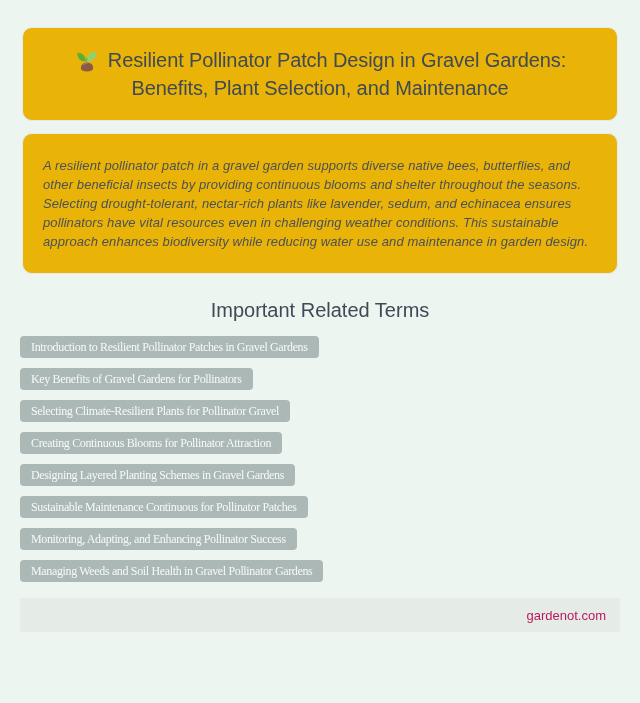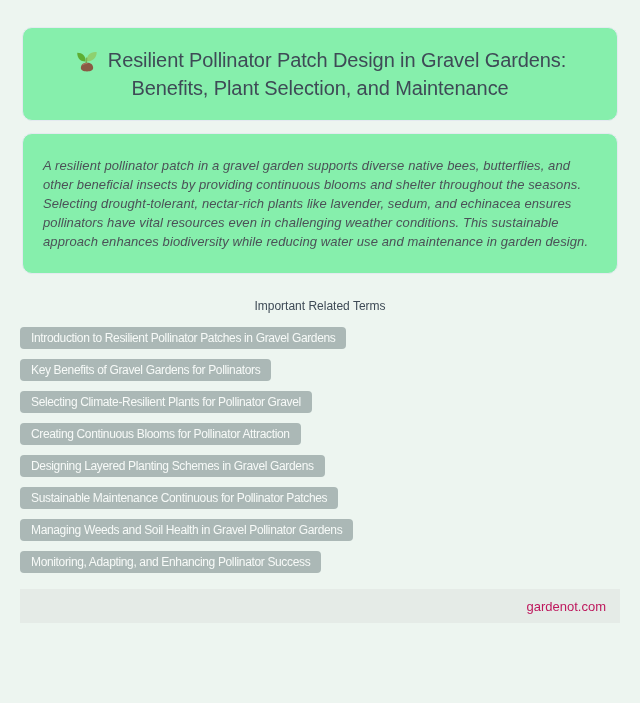--- a/index.html
+++ b/index.html
@@ -8,21 +8,21 @@
   }
   body {
     width: 640px;
     height: 703px;
     background: var(--page-bg, #edf5f0);
     font-family: "Liberation Sans", sans-serif;
     overflow: hidden;
     box-sizing: border-box;
   }
   .card {
-    background: #86efac;
+    background: #eab308;
     border: 1px solid #e4eaf0;
     border-radius: 10px;
     margin: 0 22px;
     box-sizing: border-box;
   }
   .header-card {
     margin-top: 27px;
     padding: 18px 24px;
   }
   .page-title {
@@ -49,34 +49,35 @@
   .summary-text {
     margin: 0;
     font-size: 13px;
     line-height: 19px;
     color: #4b5157;
     letter-spacing: 0.1px;
     font-style: italic;
   }
   .terms-heading {
     margin: 25px 0 14px;
-    font-size: 12px;
+    font-size: 20px;
     font-weight: 400;
     color: #3e4a56;
     text-align: center;
   }
   .tags {
     margin: 0 20px;
     display: flex;
     flex-direction: column;
     gap: 10px;
   }
   .tag-row {
     display: flex;
     gap: 10px;
+    font-family: Liberation Serif, serif;
   }
   .tag {
     display: inline-block;
     background: var(--tag-bg, #abb8b6);
     color: var(--tag-fg, #f7faf8);
     font-size: 12px;
     letter-spacing: -0.35px;
     line-height: 14px;
     padding: 4px 11px;
     border-radius: 4px;
@@ -130,22 +131,22 @@
     <div class="tag-row">
       <span class="tag">Creating Continuous Blooms for Pollinator Attraction</span>
     </div>
     <div class="tag-row">
       <span class="tag">Designing Layered Planting Schemes in Gravel Gardens</span>
     </div>
     <div class="tag-row">
       <span class="tag">Sustainable Maintenance Continuous for Pollinator Patches</span>
     </div>
     <div class="tag-row">
-      <span class="tag">Managing Weeds and Soil Health in Gravel Pollinator Gardens</span>
+      <span class="tag">Monitoring, Adapting, and Enhancing Pollinator Success</span>
     </div>
     <div class="tag-row">
-      <span class="tag">Monitoring, Adapting, and Enhancing Pollinator Success</span>
+      <span class="tag">Managing Weeds and Soil Health in Gravel Pollinator Gardens</span>
     </div>
   </div>
 
 <div class="footer-bar">
   <span class="footer-site">gardenot.com</span>
 </div>
 
 </body></html>

